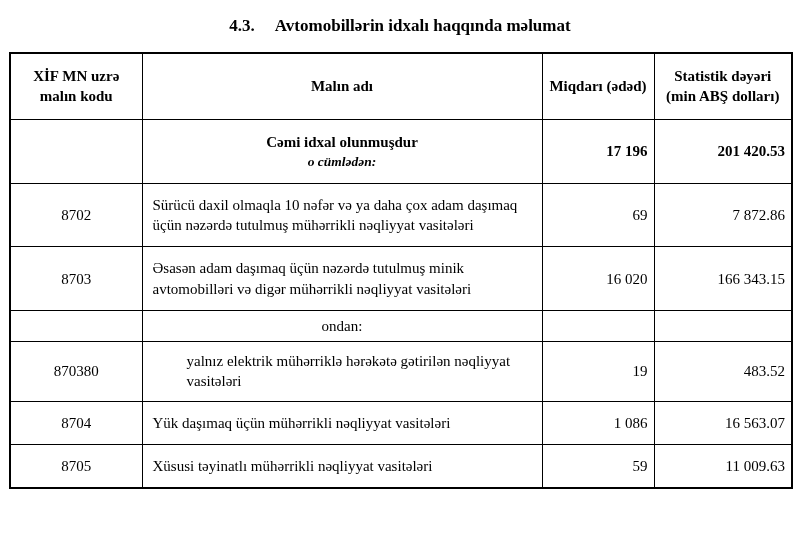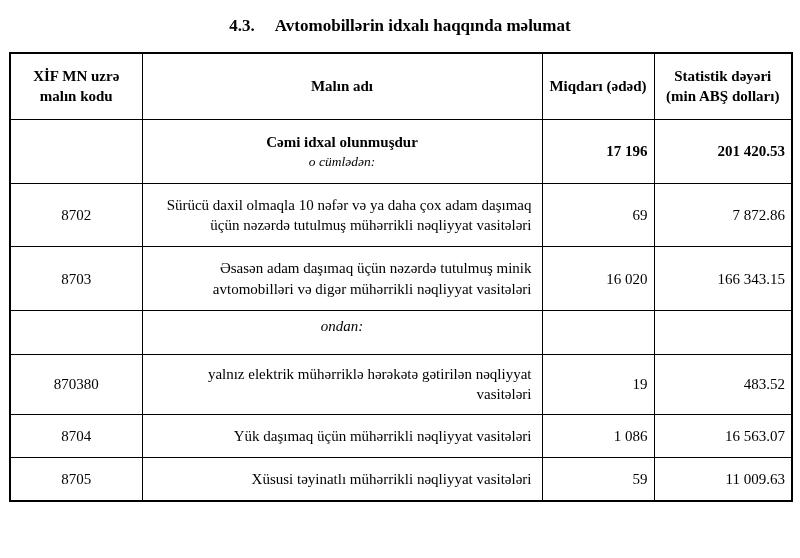--- a/index.html
+++ b/index.html
@@ -39,31 +39,31 @@
     padding: 8px 8px;
     line-height: 1.35;
   }
   .import-table th {
     font-weight: bold;
     text-align: center;
     padding: 10px 5px;
     height: 66px;
   }
   td.code-cell  { text-align: center; padding: 9px 5px; }
-  td.name-cell  { text-align: right; padding-left: 10px; padding-right: 10px; }
+  td.name-cell  { text-align: left; padding-left: 10px; padding-right: 10px; }
   td.name-cell.center { text-align: center; }
   td.name-cell.indent { padding-left: 44px; }
   td.qty-cell, td.value-cell { text-align: right; padding: 9px 6px; }
 
   tr.total-row td { padding-top: 12px; padding-bottom: 12px; }
   .total-name { font-weight: bold; }
-  .total-sub  { font-style: italic; font-size: 13.5px; font-weight: normal; margin-top: 1px; text-align: center; }
+  .total-sub  { font-style: italic; font-size: 13.5px; font-weight: bold; margin-top: 1px; text-align: center; }
   tr.total-row .qty-cell, tr.total-row .value-cell { font-weight: bold; }
 
-  tr.ondan-row td { padding-top: 5px; padding-bottom: 18px; font-style: italic; }
+  tr.ondan-row td { padding-top: 5px; padding-bottom: 5px; }
 
   tr.row-8702 td, tr.row-8703 td { padding-top: 11px; padding-bottom: 11px; }
   tr.row-hybrid td, tr.row-electric td { padding-top: 9px; padding-bottom: 9px; }
   tr.row-8704 td, tr.row-8705 td { padding-top: 11px; padding-bottom: 11px; }
 </style>
 </head>
 <body>
 
 <div class="page">
 

